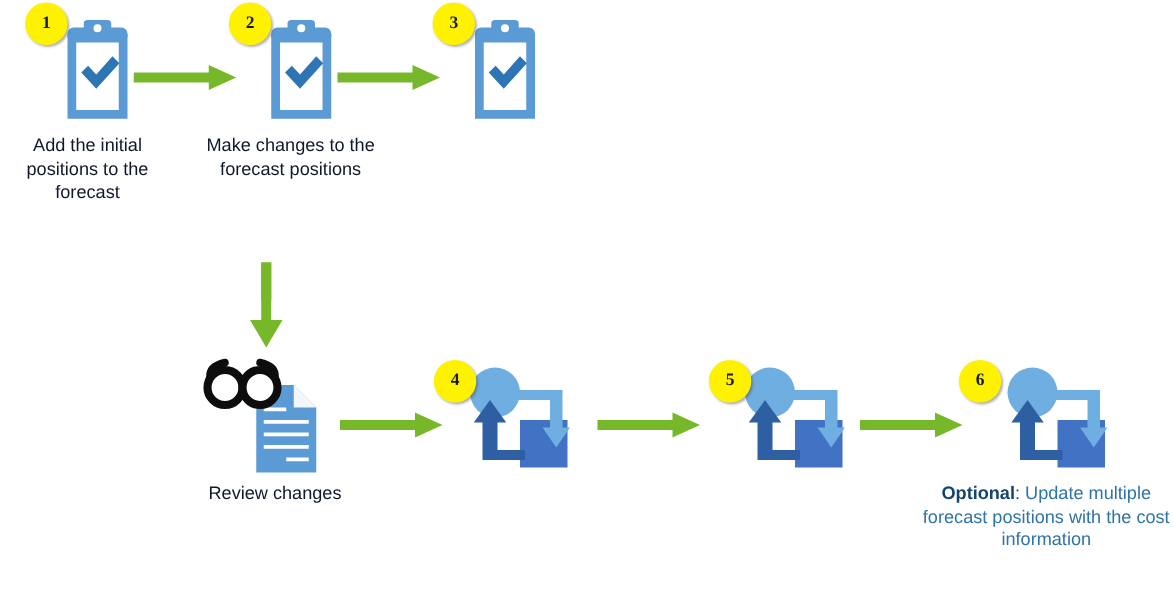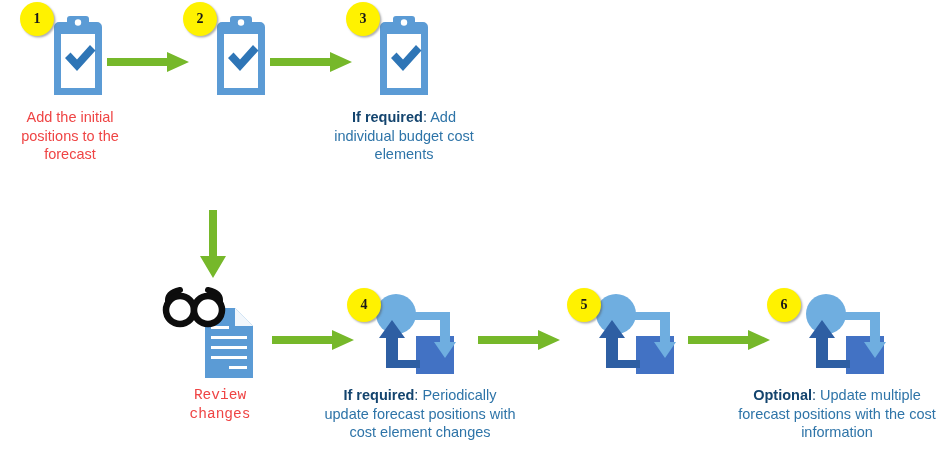--- a/index.html
+++ b/index.html
@@ -38,21 +38,21 @@
     justify-content: center;
     box-shadow: 1.5px 1.5px 2px rgba(80,80,80,0.45);
     z-index: 30;
     box-sizing: border-box;
   }
   .caption {
     position: absolute;
     text-align: center;
     font-size: 14.5px;
     line-height: 18.5px;
-    color: #ef4444;
+    color: #0f172a;
     font-family: "Liberation Sans", sans-serif;
   }
   .caption.blue {
     color: #2E74A8;
   }
   .caption .lead {
     font-weight: bold;
     color: #13446E;
   }
   .caption .lead-colon {
@@ -93,41 +93,41 @@
       <path d="M26 8 h16 a3 3 0 0 1 3 3 v3 h8 a5 5 0 0 1 5 5 v3 h-48 v-3 a5 5 0 0 1 5 -5 h8 v-3 a3 3 0 0 1 3 -3 z" fill="#5B9BD5"></path>
       <circle cx="34" cy="14.5" r="3.2" fill="#ffffff"></circle>
       <rect x="10" y="19" width="48" height="68" fill="#5B9BD5"></rect>
       <rect x="17" y="26" width="34" height="54" fill="#ffffff"></rect>
       <path d="M21 50 l5.5 -5.5 l6.5 7 l13 -14.5 l5.5 5.5 l-18.5 20.5 z" fill="#2E75B6"></path>
     </svg>
   </div>
   <div class="badge" style="left:183px; top:2px;">
     <span>2</span>
   </div>
+  <div class="caption" style="left:150px; top:108px; width:165px;">
+    <span>Make changes to the forecast positions</span>
+  </div>
 
   <div class="icon-wrap" style="left:270px; top:50px;">
     <svg width="84" height="24" viewBox="0 0 84 24">
       <path d="M0 8 h60 v-6 l22 10 l-22 10 v-6 h-60 z" fill="#76B82A"></path>
     </svg>
   </div>
 
   <div class="icon-wrap" style="left:370px; top:8px;">
     <svg width="68" height="92" viewBox="0 0 68 92">
       <path d="M26 8 h16 a3 3 0 0 1 3 3 v3 h8 a5 5 0 0 1 5 5 v3 h-48 v-3 a5 5 0 0 1 5 -5 h8 v-3 a3 3 0 0 1 3 -3 z" fill="#5B9BD5"></path>
       <circle cx="34" cy="14.5" r="3.2" fill="#ffffff"></circle>
       <rect x="10" y="19" width="48" height="68" fill="#5B9BD5"></rect>
       <rect x="17" y="26" width="34" height="54" fill="#ffffff"></rect>
       <path d="M21 50 l5.5 -5.5 l6.5 7 l13 -14.5 l5.5 5.5 l-18.5 20.5 z" fill="#2E75B6"></path>
     </svg>
   </div>
   <div class="badge" style="left:346px; top:2px;">
     <span>3</span>
-  </div>
-  <div class="caption blue" style="left:330px; top:108px; width:148px;">
-    <span class="lead">If required</span><span class="lead-colon">: </span><span>Add individual budget cost elements</span>
   </div>
 
   <div class="icon-wrap" style="left:195px; top:196px;">
     <svg width="230" height="92" viewBox="0 0 230 92">
       <path d="M218 0 v14 h-204 v30 h8 v-30 h196 v-14 z" fill="#76B82A"></path>
       <path d="M14 14 h8 v46 h9 l-13 22 l-13 -22 h9 z" fill="#76B82A"></path>
     </svg>
   </div>
 
   <div class="icon-wrap" style="left:163px; top:286px;">
@@ -144,44 +144,41 @@
       <g>
         <path d="M5 16 q-1 -9 12 -12" stroke="#0D0D0D" stroke-width="6" fill="none" stroke-linecap="round"></path>
         <path d="M57 16 q1 -9 -12 -12" stroke="#0D0D0D" stroke-width="6" fill="none" stroke-linecap="round"></path>
         <circle cx="17" cy="24" r="14" stroke="#0D0D0D" stroke-width="6.5" fill="#ffffff"></circle>
         <circle cx="45" cy="24" r="14" stroke="#0D0D0D" stroke-width="6.5" fill="#ffffff"></circle>
         <path d="M31 20 h0" stroke="#0D0D0D" stroke-width="6" fill="none"></path>
         <rect x="28" y="17" width="6" height="6" fill="#0D0D0D"></rect>
       </g>
     </svg>
   </div>
-  <div class="caption" style="left:160px; top:386px; width:120px;font-family:Liberation Mono, monospace;">
+  <div class="caption" style="left:160px; top:386px; width:120px;">
     <span>Review changes</span>
   </div>
 
   <div class="icon-wrap" style="left:272px; top:328px;">
     <svg width="84" height="24" viewBox="0 0 84 24">
       <path d="M0 8 h60 v-6 l22 10 l-22 10 v-6 h-60 z" fill="#76B82A"></path>
     </svg>
   </div>
 
   <div class="icon-wrap" style="left:368px; top:292px;">
     <svg width="96" height="86" viewBox="0 0 96 86">
       <circle cx="28" cy="22" r="20" fill="#6FAEE0"></circle>
       <rect x="48" y="44" width="38" height="38" fill="#4272C4"></rect>
       <path d="M44 20 h38 v30 h6 l-11 16 l-11 -16 h6 v-22 h-28 z" fill="#6FAEE0"></path>
       <path d="M52 76 h-34 v-30 h-7 l13 -18 l13 18 h-7 v22 h22 z" fill="#2E5FA3"></path>
     </svg>
   </div>
   <div class="badge" style="left:347px; top:288px;">
     <span>4</span>
   </div>
-  <div class="caption blue" style="left:320px; top:386px; width:200px;">
-    <span class="lead">If required</span><span class="lead-colon">: </span><span>Periodically update forecast positions with cost element changes</span>
-  </div>
 
   <div class="icon-wrap" style="left:478px; top:328px;">
     <svg width="84" height="24" viewBox="0 0 84 24">
       <path d="M0 8 h60 v-6 l22 10 l-22 10 v-6 h-60 z" fill="#76B82A"></path>
     </svg>
   </div>
 
   <div class="icon-wrap" style="left:588px; top:292px;">
     <svg width="96" height="86" viewBox="0 0 96 86">
       <circle cx="28" cy="22" r="20" fill="#6FAEE0"></circle>

